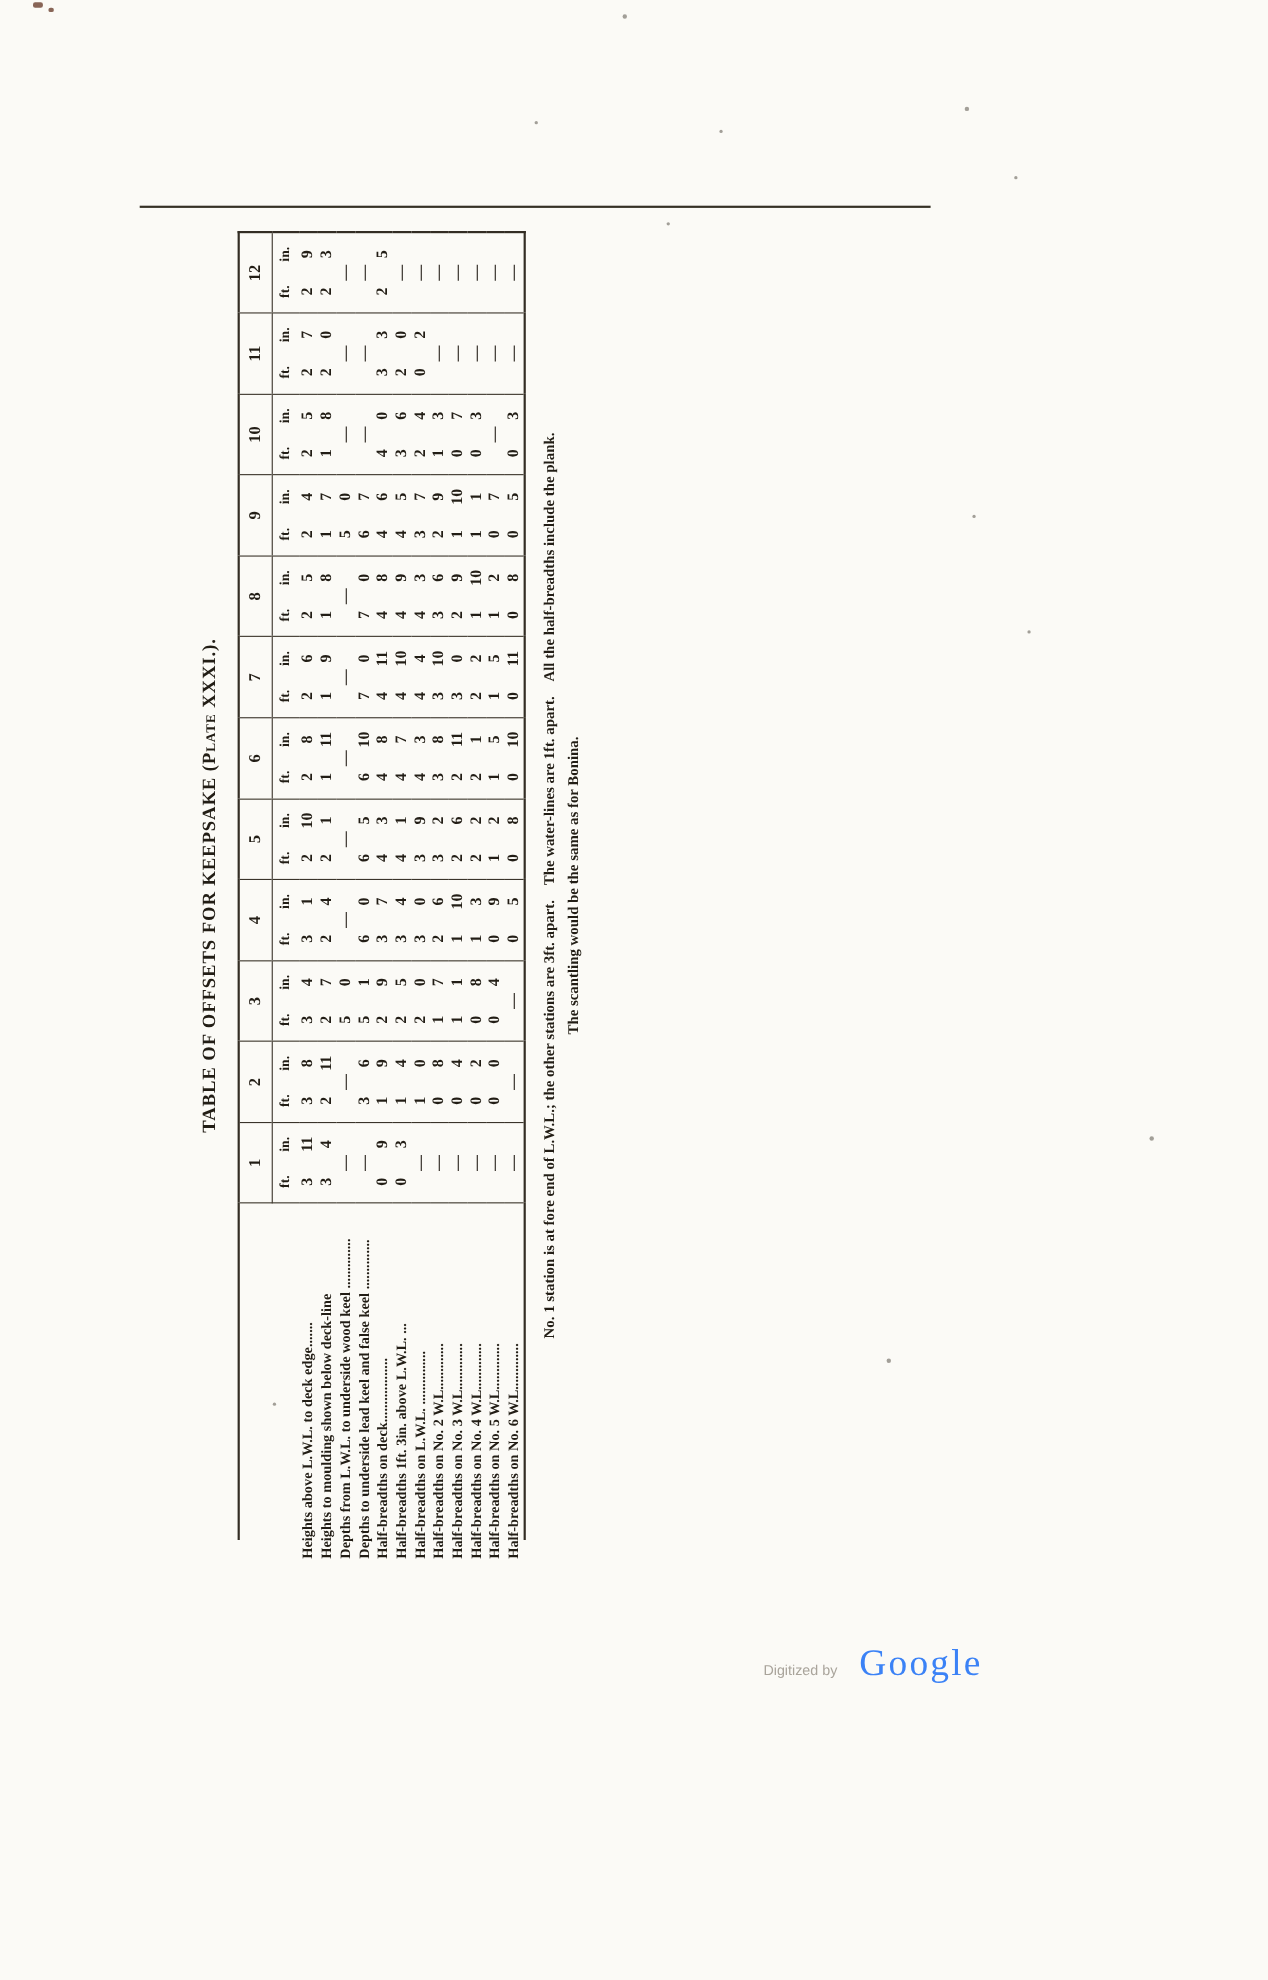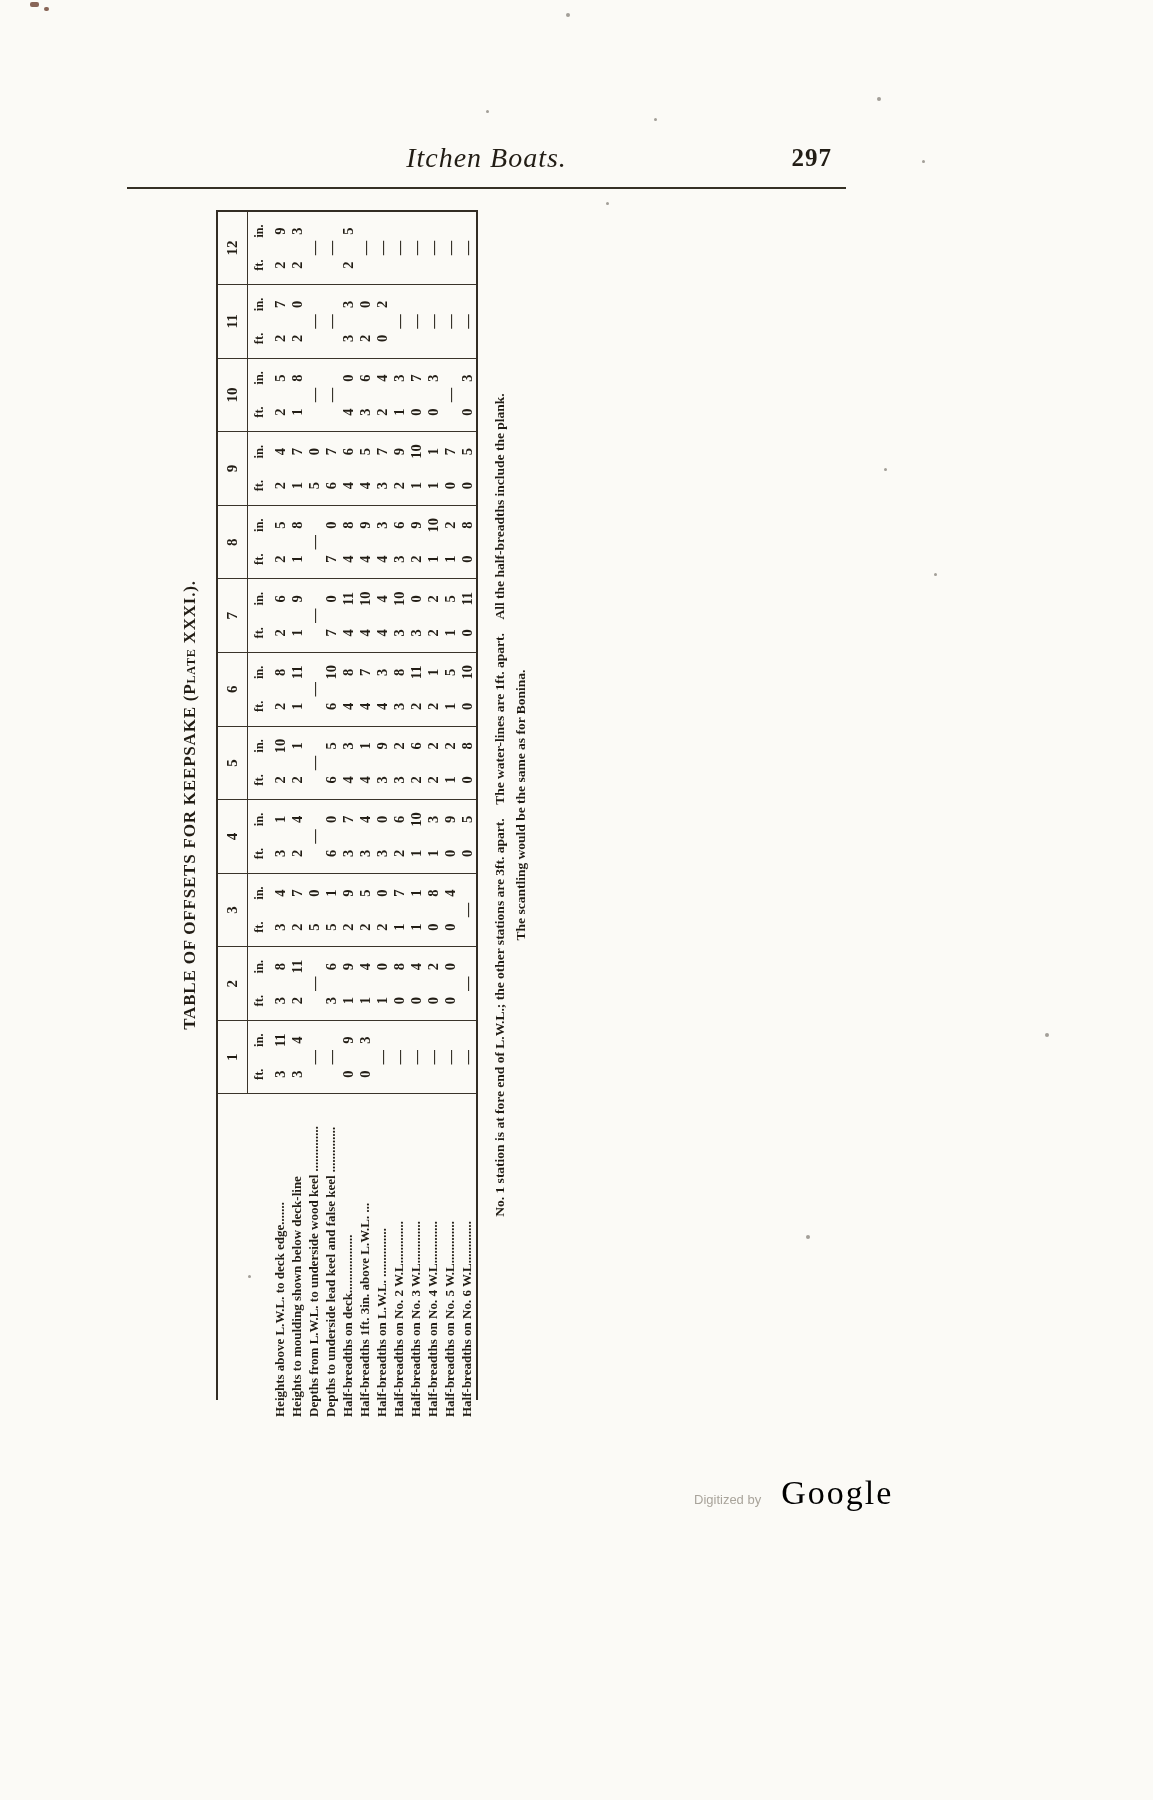--- a/index.html
+++ b/index.html
@@ -49,35 +49,31 @@
   .vwrap .ft { width:34px; text-align:center; }
   .vwrap .in { width:34px; text-align:center; }
   .dash { display:block; text-align:center; }
   .footnotes { margin-top:14px; font-weight:bold; font-size:13.5px; }
   .footnote-1 { text-align:center; }
   .footnote-2 { text-align:center; margin-top:5px; }
 
   
   .watermark { position:absolute; left:694px; top:1474px; display:flex; align-items:baseline; gap:20px; }
   .wm-prefix { font-size:13px; color:#a9a49b; font-family:"Liberation Sans", sans-serif; }
-  .wm-logo { font-size:34px; color:#000000; letter-spacing:2px; }
+  .wm-logo { font-size:34px; color:#3b82f6; letter-spacing:2px;margin-top:20px; }
 
   
   .speck { position:absolute; border-radius:50%; background:#4a4439; opacity:.5; }
   .speck.red { background:#6b4030; opacity:.8; border-radius:2px; }
 </style>
 </head>
 <body>
 
 <div class="page">
 
-  <div class="running-head">
-    <span class="head-title">Itchen Boats.</span>
-    <span class="page-num">297</span>
-  </div>
   <div class="head-rule"></div>
 
   <div class="sheet">
     <div class="sheet-title">TABLE OF OFFSETS FOR KEEPSAKE (Plate XXXI.).</div>
 
     <table class="offsets">
       <colgroup>
         <col style="width:306px">
         <col span="12">
       </colgroup>

